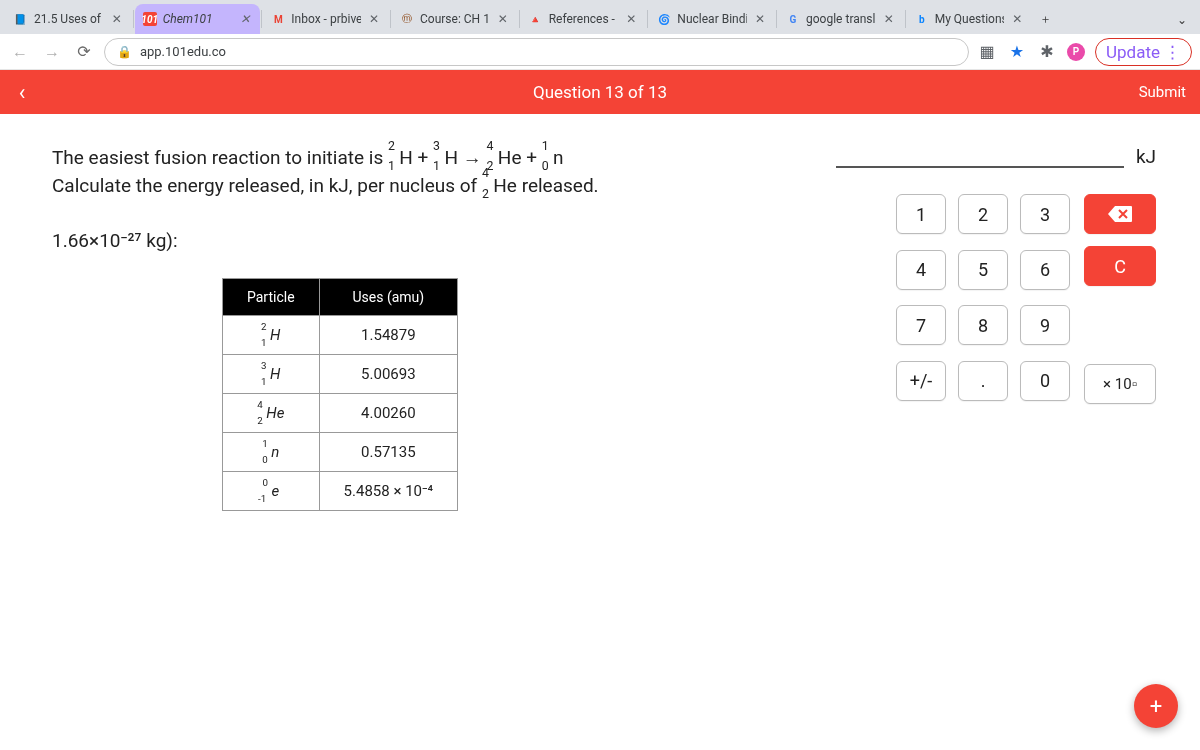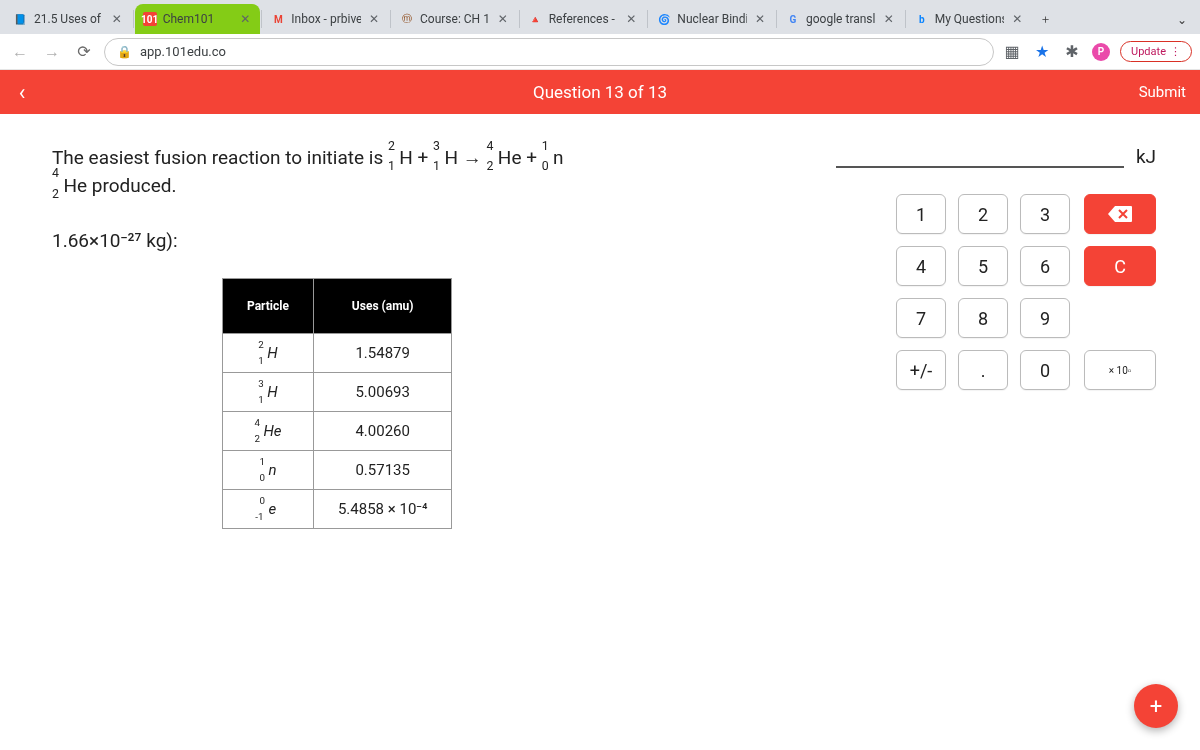--- a/index.html
+++ b/index.html
@@ -1,65 +1,65 @@
 <!DOCTYPE html>
 <html><head>
 <meta charset="utf-8">
 <style>
   * { box-sizing: border-box; margin: 0; padding: 0; }
   body { font-family: -apple-system, BlinkMacSystemFont, "Segoe UI", Roboto, Arial, sans-serif; width:1200px; height:750px; overflow:hidden; background:#fff; }
   
   .chrome-tabs { height:34px; background:#dee1e6; display:flex; align-items:flex-end; padding:0 4px 0 6px; gap:0; font-size:12px; color:#3c4043; }
   .tab { display:flex; align-items:center; gap:6px; padding:0 8px; height:30px; border-radius:8px 8px 0 0; position:relative; min-width:0; flex:1 1 0; max-width:165px; cursor:pointer; }
-  .tab.active { background:#84cc16; }
+  .tab.active { background:#c4b5fd;font-style:italic; }
   .tab .favicon { width:14px; height:14px; flex:none; display:flex; align-items:center; justify-content:center; font-size:10px; }
   .tab .title { white-space:nowrap; overflow:hidden; text-overflow:clip; flex:1; }
   .tab .close { width:14px; height:14px; color:#5f6368; font-size:12px; flex:none; text-align:center; }
   .tab-sep { width:1px; height:18px; background:#bfc3c9; flex:none; margin:0 1px 6px; }
   .newtab { width:26px; height:26px; display:flex; align-items:center; justify-content:center; color:#3a3a3a; cursor:pointer; margin-bottom:2px; }
   .winmin { width:28px; height:28px; display:flex; align-items:center; justify-content:center; color:#3b3b3b; cursor:pointer; }
   .chrome-toolbar { height:36px; background:#fff; display:flex; align-items:center; padding:0 8px; gap:8px; border-bottom:1px solid #e5e5e5; }
   .nav-btn { width:24px; height:24px; display:flex; align-items:center; justify-content:center; color:#6b6b6b; cursor:pointer; }
   .nav-btn.disabled { color:#b0b0b0; }
   .omnibox { flex:1; height:28px; border:1px solid #c7c7c7; border-radius:14px; display:flex; align-items:center; padding:0 12px; gap:8px; font-size:13px; color:#3c4043; }
   .omnibox .lock { color:#5f6368; font-size:12px; }
   .toolbar-icons { display:flex; align-items:center; gap:10px; }
   .tool-ico { width:20px; height:20px; display:flex; align-items:center; justify-content:center; cursor:pointer; color:#5f6368; }
   .star { color:#1a73e8; }
   .p-badge { width:18px; height:18px; border-radius:50%; background:#ea4aaa; color:#fff; font-size:10px; display:flex; align-items:center; justify-content:center; font-weight:600; }
-  .update-btn { border:1px solid #d93025; color:#be185d; border-radius:14px; padding:3px 10px; font-size:11px; display:flex; align-items:center; gap:4px; cursor:pointer; }
+  .update-btn { border:1px solid #d93025; color:#8b5cf6; border-radius:14px; padding:3px 10px; font-size:17px; display:flex; align-items:center; gap:4px; cursor:pointer; }
   
   .app-header { height:44px; background:#f44336; color:#fff; display:flex; align-items:center; position:relative; }
   .back-chev { width:44px; height:44px; display:flex; align-items:center; justify-content:center; font-size:22px; cursor:pointer; }
   .q-counter { position:absolute; left:50%; transform:translateX(-50%); font-size:17px; }
   .submit { position:absolute; right:14px; font-size:15px; cursor:pointer; }
   
   .content { display:flex; padding:30px 40px 0 52px; gap:10px; height:calc(750px - 34px - 36px - 44px); }
   .left { flex:1.1; }
   .prompt { font-size:19px; line-height:1.45; color:#222; margin-bottom:24px; }
   .nuc { display:inline-block; position:relative; padding-left:0.6em; font-style: normal;}
   .nuc .a { position:absolute; left:0; top:-0.5em; font-size:0.65em; }
   .nuc .z { position:absolute; left:0; bottom:-0.35em; font-size:0.65em; }
   .nuc.neg .z { left:-0.45em; }
   .nuc .sym { font-style:italic; }
   table.masses { border-collapse:collapse; margin-left:170px; }
-  table.masses th { background:#000; color:#fff; padding:20px 24px; font-size:12px; font-weight:700; border:1px solid #999; text-align:center;}
+  table.masses th { background:#000; color:#fff; padding:10px 24px; font-size:14px; font-weight:400; border:1px solid #999; text-align:center;}
   table.masses td { border:1px solid #999; padding:10px 24px; font-size:15px; text-align:center; font-style:italic; color:#222; }
   table.masses td.mass { font-style:normal; }
   
   .right { width:360px; display:flex; flex-direction:column; align-items:flex-end; padding-right:4px; }
   .answer-row { width:320px; display:flex; align-items:center; justify-content:flex-end; gap:12px; margin-bottom:26px; }
   .answer-line { flex:1; border-bottom:2px solid #555; height:24px; }
   .unit { font-size:19px; color:#222; }
   .keypad-wrap { display:flex; gap:14px; }
   .keypad { display:grid; grid-template-columns:repeat(3,50px); gap:12px; }
   .key { width:50px; height:40px; border:1px solid #bbb; border-radius:6px; background:#fff; display:flex; align-items:center; justify-content:center; font-size:18px; color:#222; cursor:pointer; box-shadow:0 1px 1px rgba(0,0,0,.05); }
   .sidekeys { display:flex; flex-direction:column; gap:12px; }
   .key.red { width:72px; background:#f44336; border:1px solid #f44336; color:#fff; font-size:18px; }
-  .key.exp { font-size:10px; }
+  .key.exp { font-size:15px;margin-top:14px; }
   .fab { position:absolute; right:22px; bottom:22px; width:44px; height:44px; border-radius:50%; background:#f44336; color:#fff; display:flex; align-items:center; justify-content:center; font-size:22px; box-shadow:0 3px 8px rgba(0,0,0,.3); cursor:pointer; }
   .page { position:relative; height:calc(750px - 34px - 36px); }
 </style>
 </head>
 <body>
 
 <div class="chrome-tabs">
   <div class="tab">
     <span class="favicon">📘</span>
     <span class="title">21.5 Uses of Radi</span>
@@ -137,21 +137,21 @@
   <div class="app-header">
     <div class="back-chev">‹</div>
     <div class="q-counter">Question 13 of 13</div>
     <div class="submit">Submit</div>
   </div>
 
   <div class="content">
     <div class="left">
       <div class="prompt">
         <span>The easiest fusion reaction to initiate is </span><span class="nuc"><span class="a">2</span><span class="z">1</span><span class="sym" style="font-style:normal">H</span></span><span> + </span><span class="nuc"><span class="a">3</span><span class="z">1</span><span class="sym" style="font-style:normal">H</span></span><span> → </span><span class="nuc"><span class="a">4</span><span class="z">2</span><span class="sym" style="font-style:normal">He</span></span><span> + </span><span class="nuc"><span class="a">1</span><span class="z">0</span><span class="sym" style="font-style:normal">n</span></span><br>
-        <span class="nuc"><span class="a">4</span><span class="z">2</span><span class="sym" style="font-style:normal">He</span></span><span> produced.</span><br>
+        <span>Calculate the energy released, in kJ, per nucleus of </span><span class="nuc"><span class="a">4</span><span class="z">2</span><span class="sym" style="font-style:normal">He</span></span><span> released.</span><br>
         <br>
         <span>1.66×10⁻²⁷ kg):</span>
       </div>
 
       <table class="masses">
         <tbody>
             <tr>
           <th>Particle</th>
           <th>Uses (amu)</th>
         </tr>

